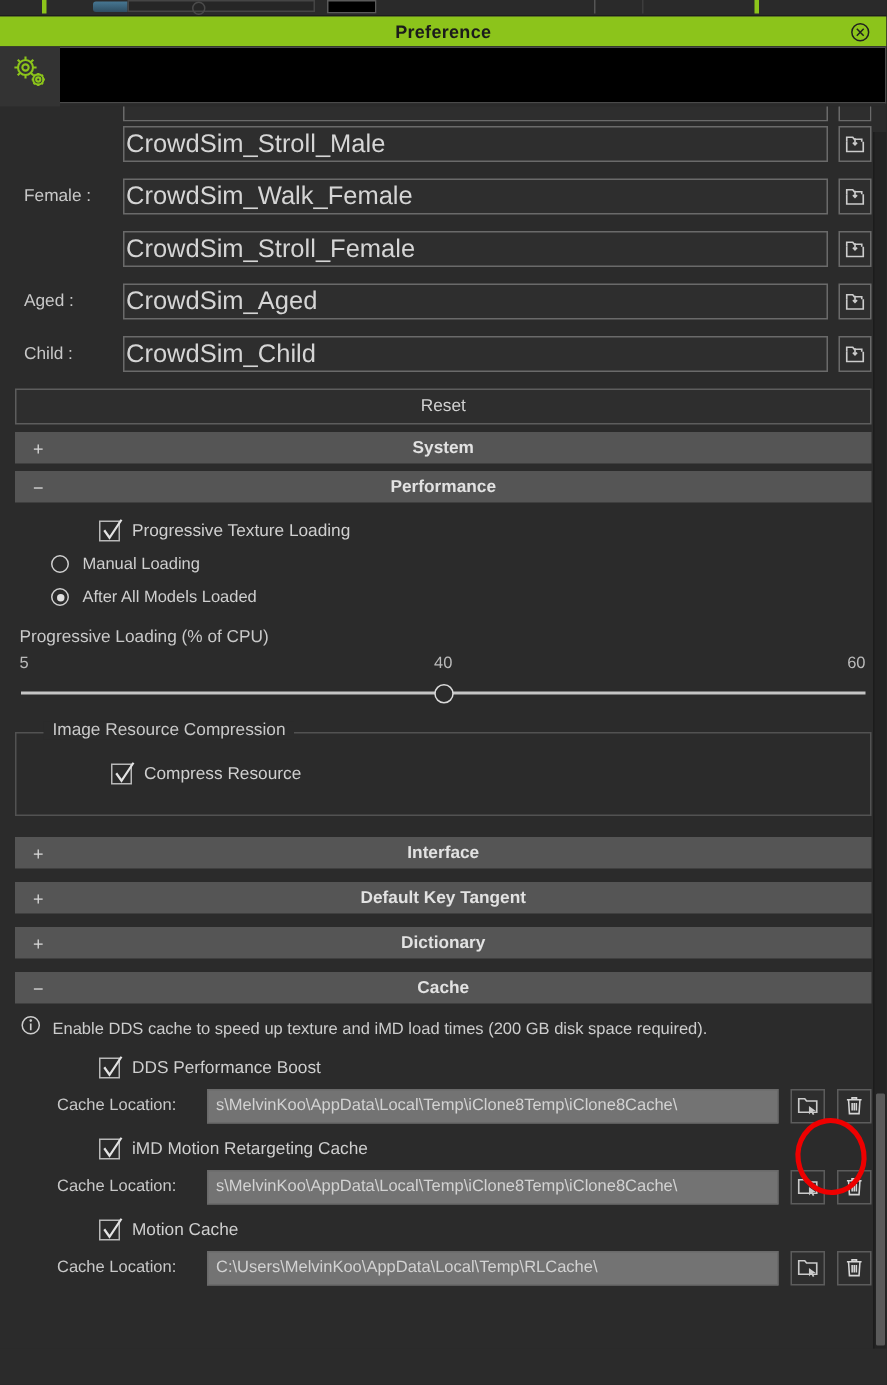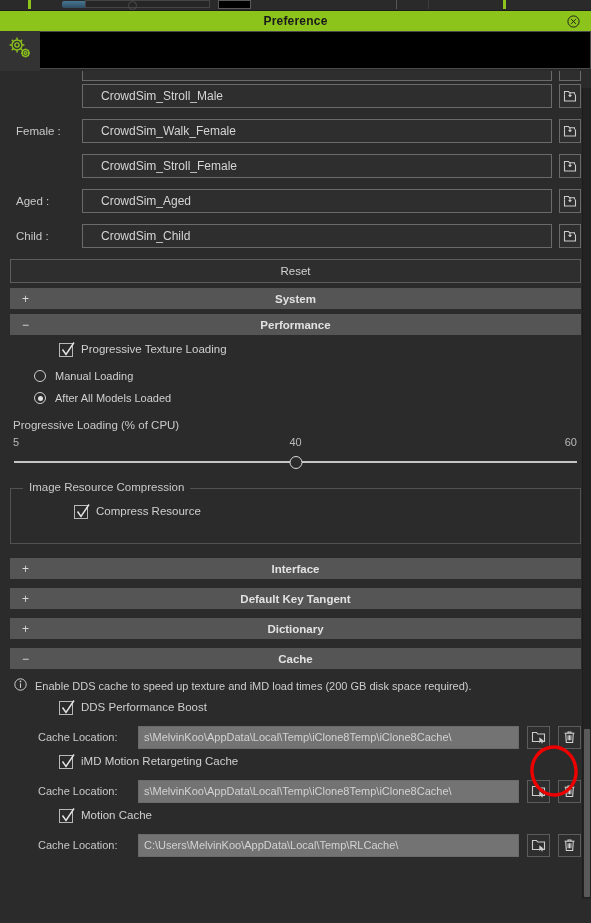--- a/index.html
+++ b/index.html
@@ -55,22 +55,22 @@
 
   
   .content { position:relative; padding:0 10px; }
 
   .row { display:flex; align-items:center; height:30px; margin-bottom:5px; }
   .row-label {
     width:72px; font-size:11.5px; color:#c8c8c8; flex:0 0 72px; padding-left:6px;
   }
   .txtfield {
     flex:1; height:24px; background:#2e2e2e; border:1px solid #6a6a6a;
-    color:#d5d5d5; font-size:12px; font-family:"Liberation Sans", sans-serif;
-    padding:0 18px; outline:none;
+    color:#d5d5d5; font-size:17px; font-family:"Liberation Sans", sans-serif;
+    padding:0 1px; outline:none;
   }
   .icon-btn {
     width:22px; height:24px; margin-left:7px; border:1px solid #6a6a6a;
     background:#2e2e2e; display:flex; align-items:center; justify-content:center;
     cursor:pointer; flex:0 0 22px;
   }
   .icon-btn.plain { border-color:#5c5c5c; }
 
   .partial-row { height:10px; margin-bottom:0; overflow:hidden; display:flex; align-items:flex-end; }
 
@@ -83,21 +83,21 @@
   .section-hdr {
     height:21px; background:#555555; margin-bottom:5px; position:relative;
     display:flex; align-items:center; justify-content:center; cursor:pointer;
   }
   .section-hdr .pm {
     position:absolute; left:12px; top:0; height:21px; display:flex; align-items:center;
     font-size:12px; color:#d8d8d8; line-height:1;
   }
   .section-hdr .nm { font-size:11.5px; font-weight:bold; color:#e2e2e2; }
 
-  .check-row { display:flex; align-items:flex-start; height:22px; margin:8px 0 0 8px; cursor:pointer;padding-left:41px; }
+  .check-row { display:flex; align-items:center; height:22px; margin:8px 0 0 15px; cursor:pointer;padding-left:41px; }
   .check-row .lbl { font-size:11.5px; color:#cfcfcf; margin-left:8px; }
   .cbox { width:14px; height:14px; border:1px solid #b8b8b8; position:relative; flex:0 0 14px; background:transparent; }
   .cbox svg { position:absolute; left:0px; top:-3px; }
 
   .radio-row { display:flex; align-items:center; height:22px; margin-left:24px; cursor:pointer; }
   .radio-row .lbl { font-size:11px; color:#cfcfcf; margin-left:9px; }
   .rad { width:12px; height:12px; border:1.4px solid #cfcfcf; border-radius:50%;
          position:relative; flex:0 0 12px; }
   .rad.on::after { content:""; position:absolute; left:2.5px; top:2.5px; width:5px; height:5px;
                    border-radius:50%; background:#e0e0e0; }
@@ -108,21 +108,21 @@
   .tick-min { left:3px; }
   .tick-mid { left:50%; transform:translateX(-50%); }
   .tick-max { right:4px; }
   .slider-track { position:relative; height:16px; margin-top:0px; }
   .slider-track .line { position:absolute; left:4px; right:4px; top:7px; height:1.5px; background:#c5c5c5; }
   .slider-thumb { position:absolute; left:50%; top:2px; transform:translateX(-50%);
                   width:13px; height:13px; border-radius:50%; border:1.6px solid #dadada;
                   background:#2b2b2b; cursor:pointer; }
 
   .group { position:relative; border:1px solid #525252; margin-top:18px; padding:14px 0 16px 0; }
-  .group-title { position:absolute; left:12px; top:-8px; background:#2b2b2b; padding:0 6px;
+  .group-title { position:absolute; left:18px; top:-8px; background:#2b2b2b; padding:0 6px;
                  font-size:11.5px; color:#c9c9c9;text-align:center; }
 
   .info-row { display:flex; align-items:center; gap:8px; margin:8px 0 6px 4px; }
   .info-row .txt { font-size:11px; color:#cdcdcd; }
 
   .cache-row { display:flex; align-items:center; height:28px; margin-left:28px; }
   .cache-row .cl-lbl { font-size:11px; color:#c8c8c8; flex:0 0 100px; }
   .cache-row .cpath {
     flex:1; height:23px; background:#737373; border:1px solid #6a6a6a; color:#d2d2d2;
     font-size:11px; font-family:"Liberation Sans", sans-serif; padding:0 5px; outline:none;

